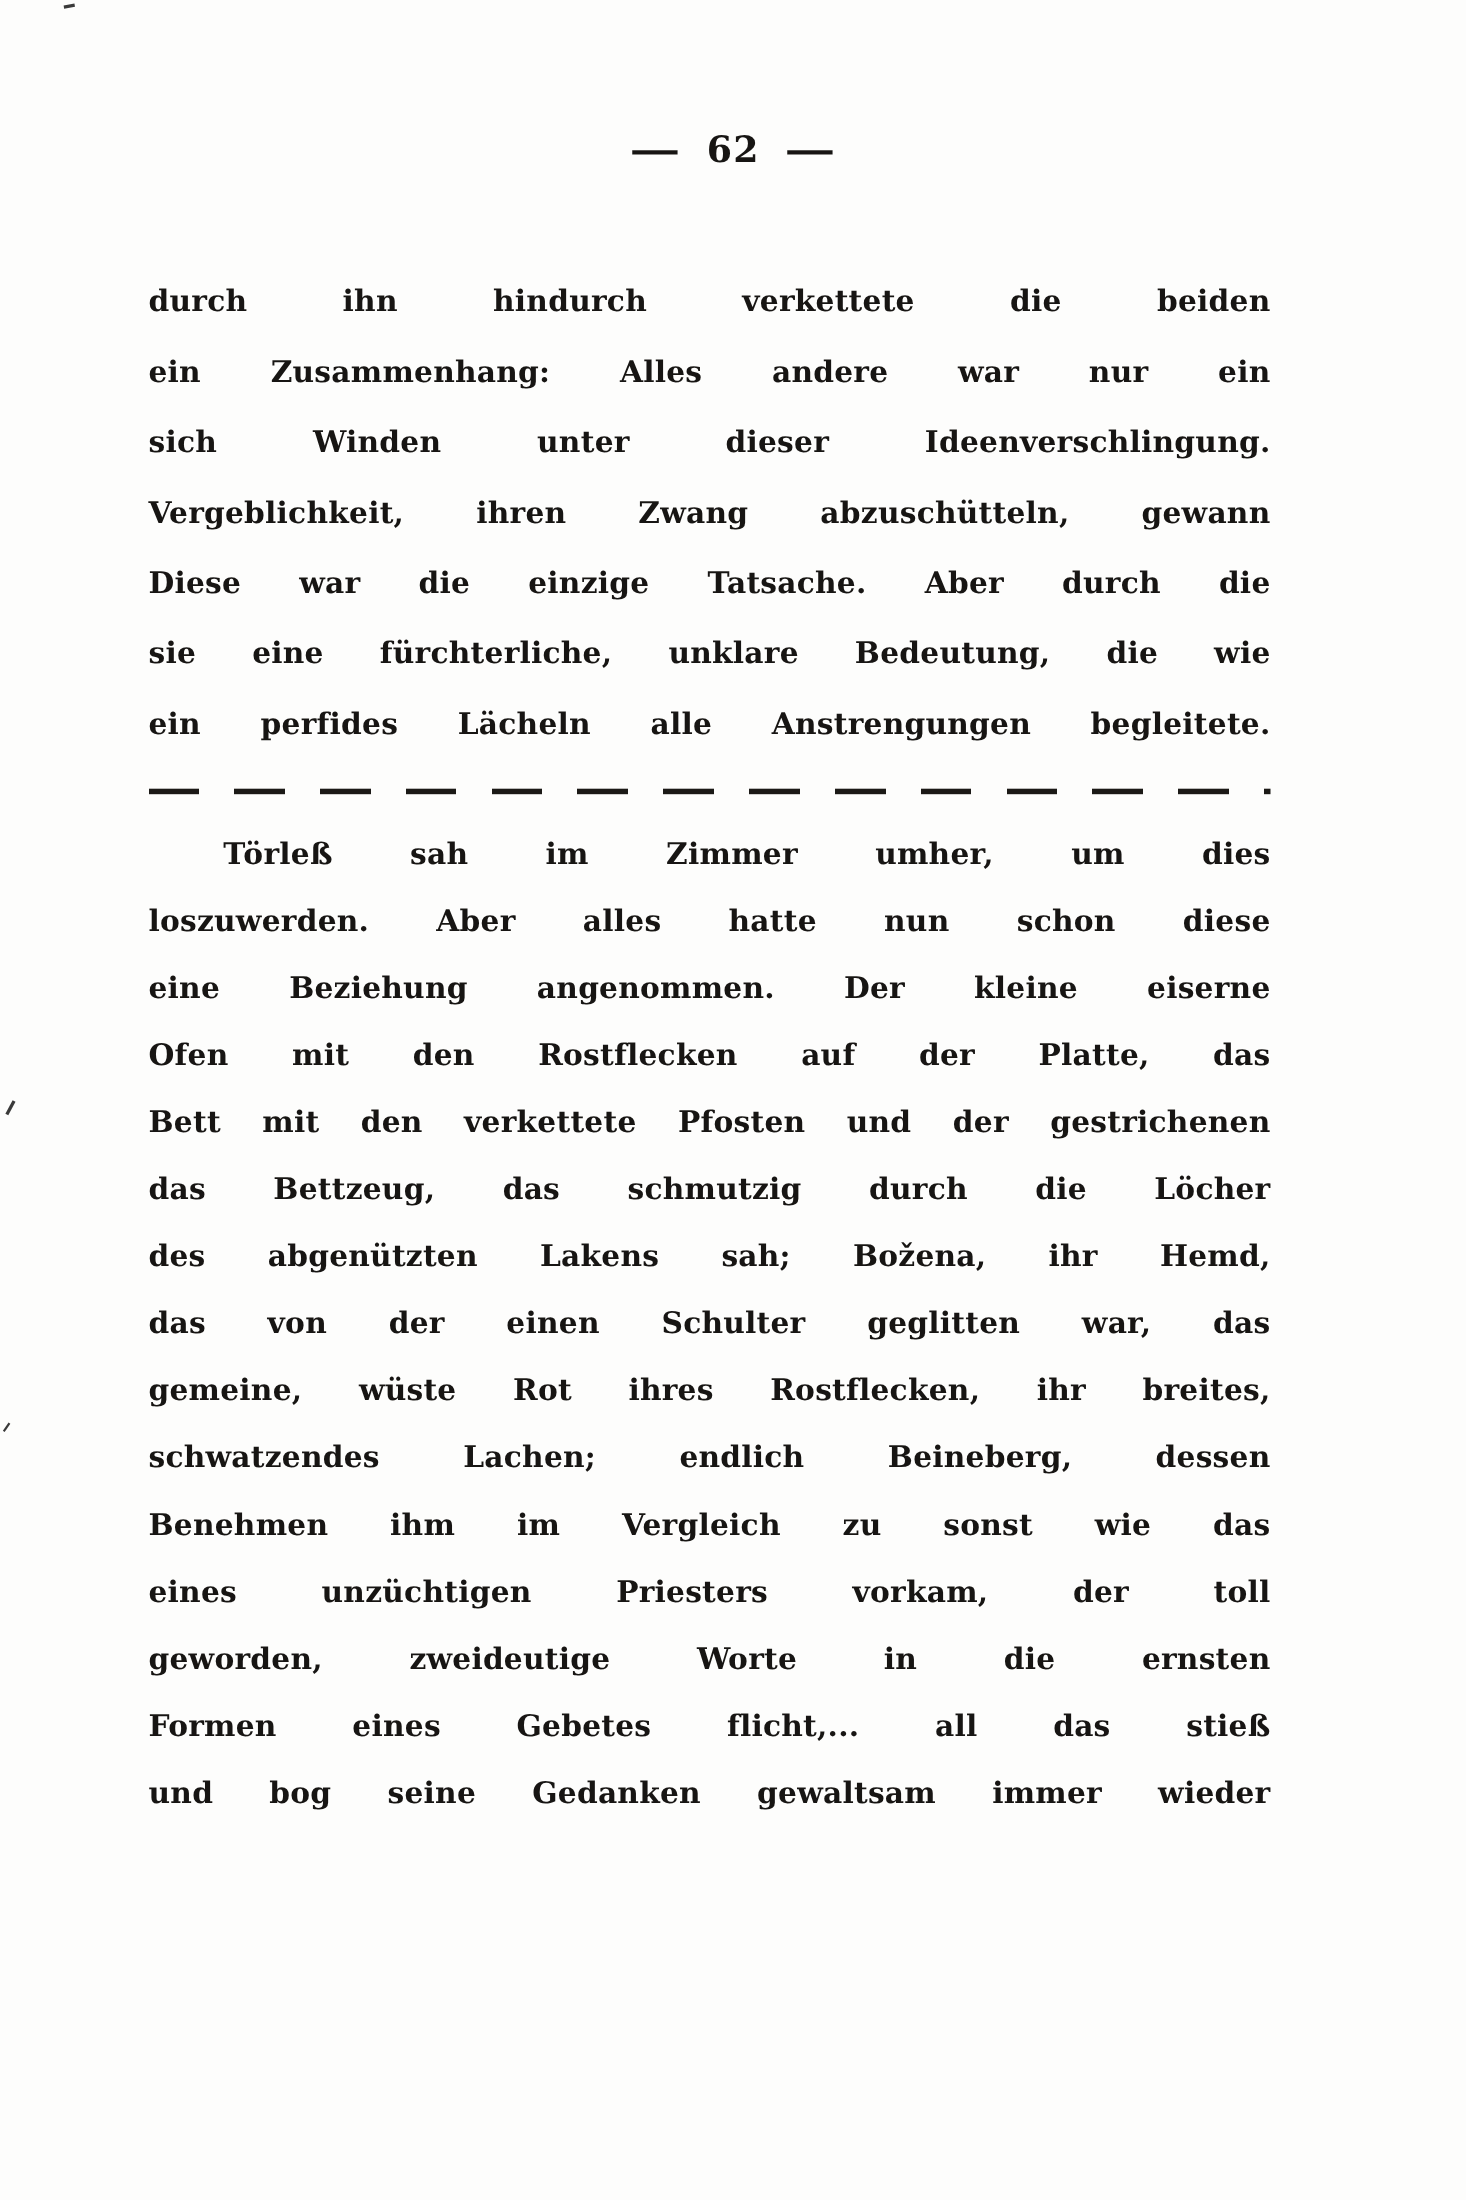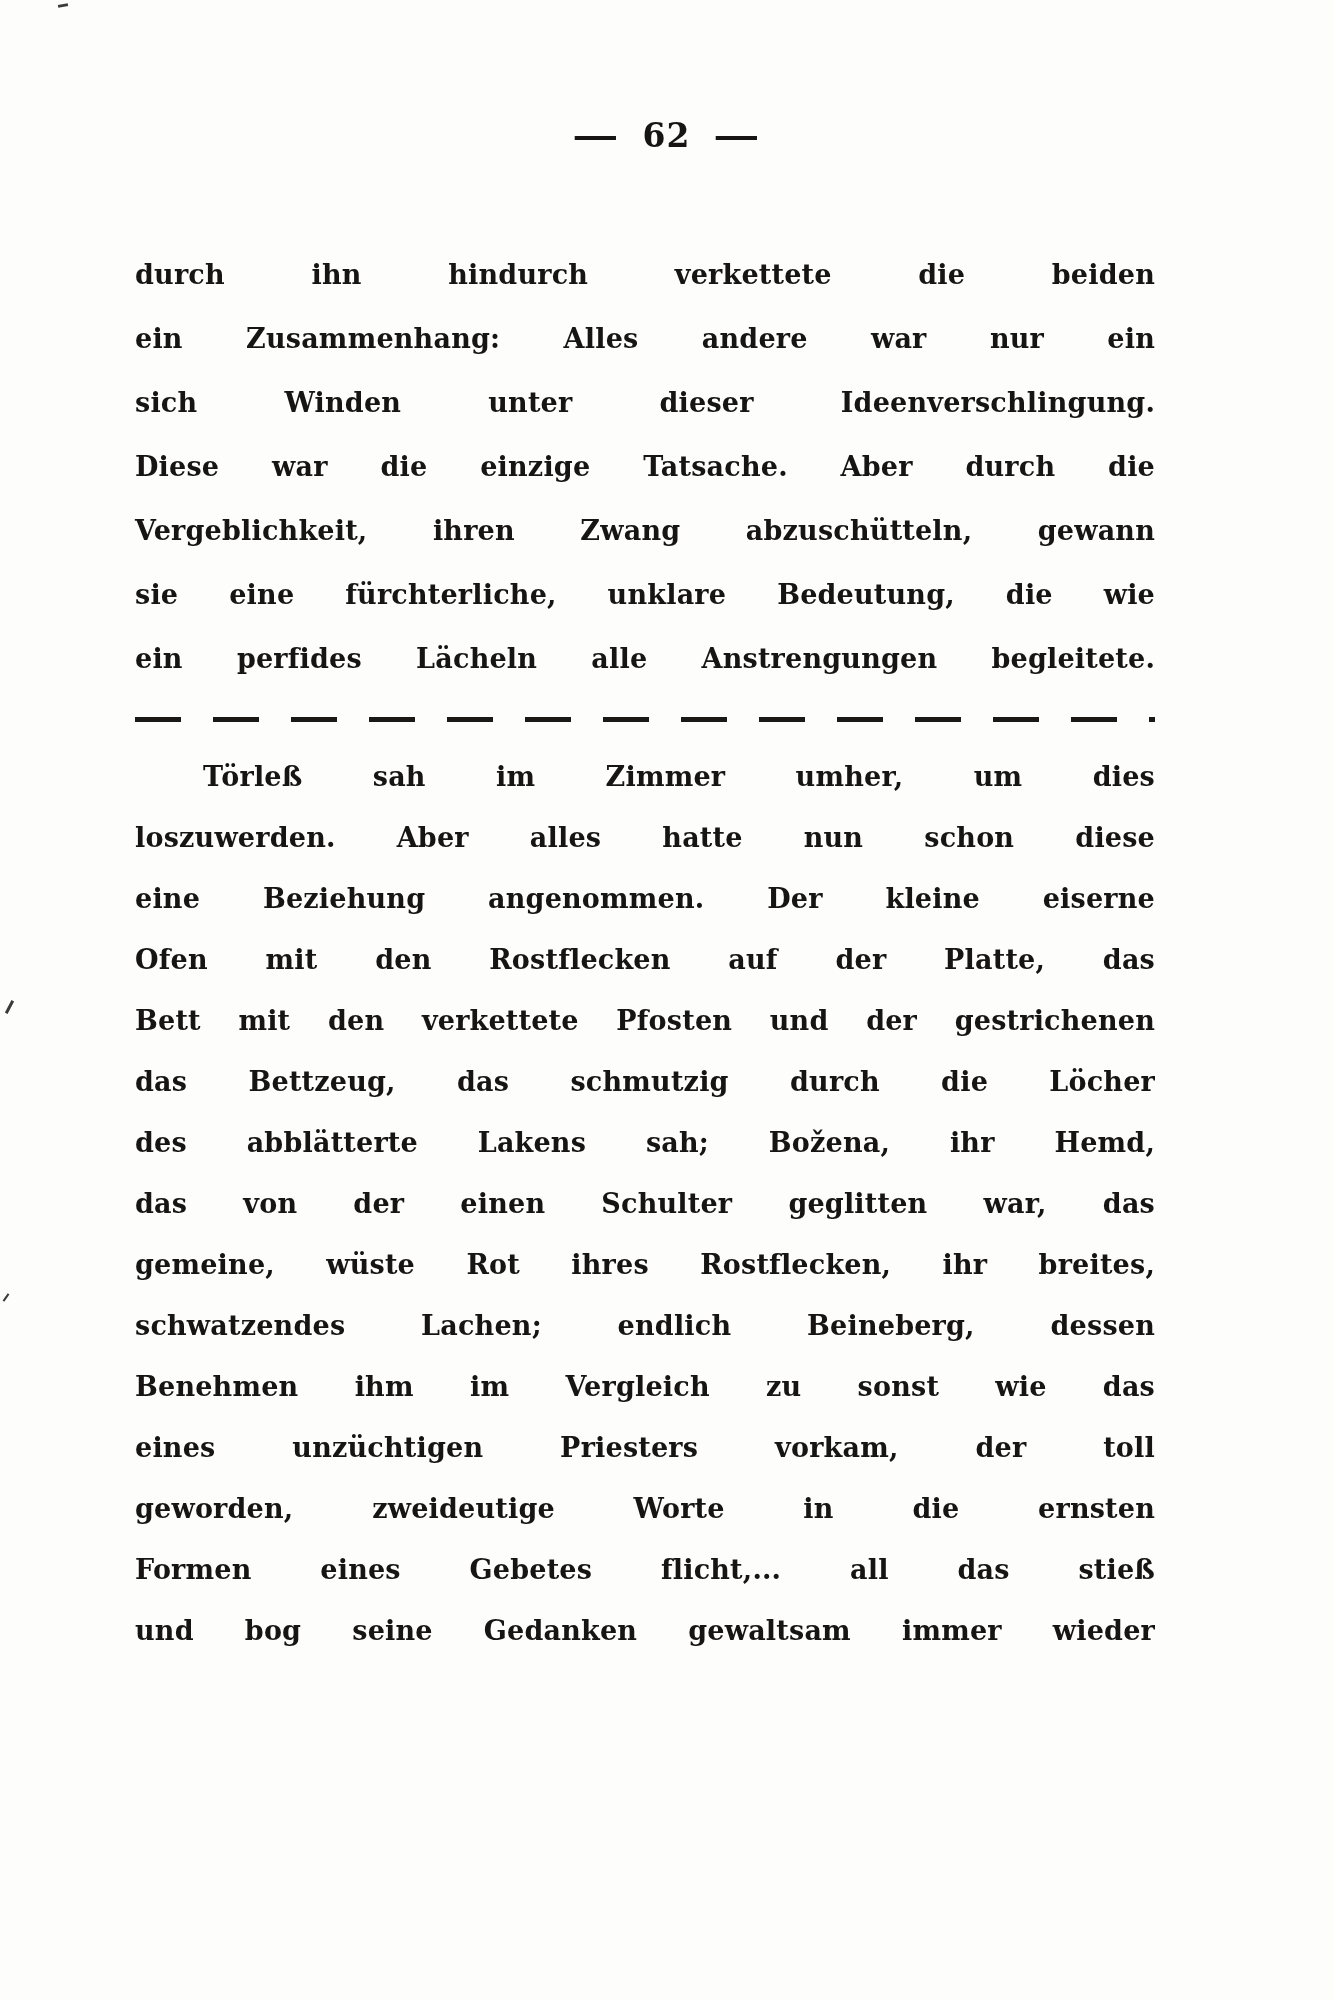--- a/index.html
+++ b/index.html
@@ -70,36 +70,36 @@
     <span class="page-number">62</span>
     <span class="dash">—</span>
   </header>
 
   <main class="text-block">
 
     <div class="para para1">
       <div class="line">durch ihn hindurch verkettete die beiden</div>
       <div class="line">ein Zusammenhang: Alles andere war nur ein</div>
       <div class="line">sich Winden unter dieser Ideenverschlingung.</div>
+      <div class="line">Vergeblichkeit, ihren Zwang abzuschütteln, gewann</div>
       <div class="line">Diese war die einzige Tatsache. Aber durch die</div>
-      <div class="line">Vergeblichkeit, ihren Zwang abzuschütteln, gewann</div>
       <div class="line">sie eine fürchterliche, unklare Bedeutung, die wie</div>
       <div class="line">ein perfides Lächeln alle Anstrengungen begleitete.</div>
     </div>
 
     <div class="separator"></div>
 
     <div class="para para2">
       <div class="line indent">Törleß sah im Zimmer umher, um dies</div>
       <div class="line">loszuwerden. Aber alles hatte nun schon diese</div>
       <div class="line">eine Beziehung angenommen. Der kleine eiserne</div>
       <div class="line">Ofen mit den Rostflecken auf der Platte, das</div>
       <div class="line">Bett mit den verkettete Pfosten und der gestrichenen</div>
       <div class="line">das Bettzeug, das schmutzig durch die Löcher</div>
-      <div class="line">des abblätterte Lakens sah; Božena, ihr Hemd,</div>
+      <div class="line">des abgenützten Lakens sah; Božena, ihr Hemd,</div>
       <div class="line">das von der einen Schulter geglitten war, das</div>
       <div class="line">gemeine, wüste Rot ihres Rostflecken, ihr breites,</div>
       <div class="line">schwatzendes Lachen; endlich Beineberg, dessen</div>
       <div class="line">Benehmen ihm im Vergleich zu sonst wie das</div>
       <div class="line">eines unzüchtigen Priesters vorkam, der toll</div>
       <div class="line">geworden, zweideutige Worte in die ernsten</div>
       <div class="line">Formen eines Gebetes flicht,... all das stieß</div>
       <div class="line">und bog seine Gedanken gewaltsam immer wieder</div>
 
     </div>

